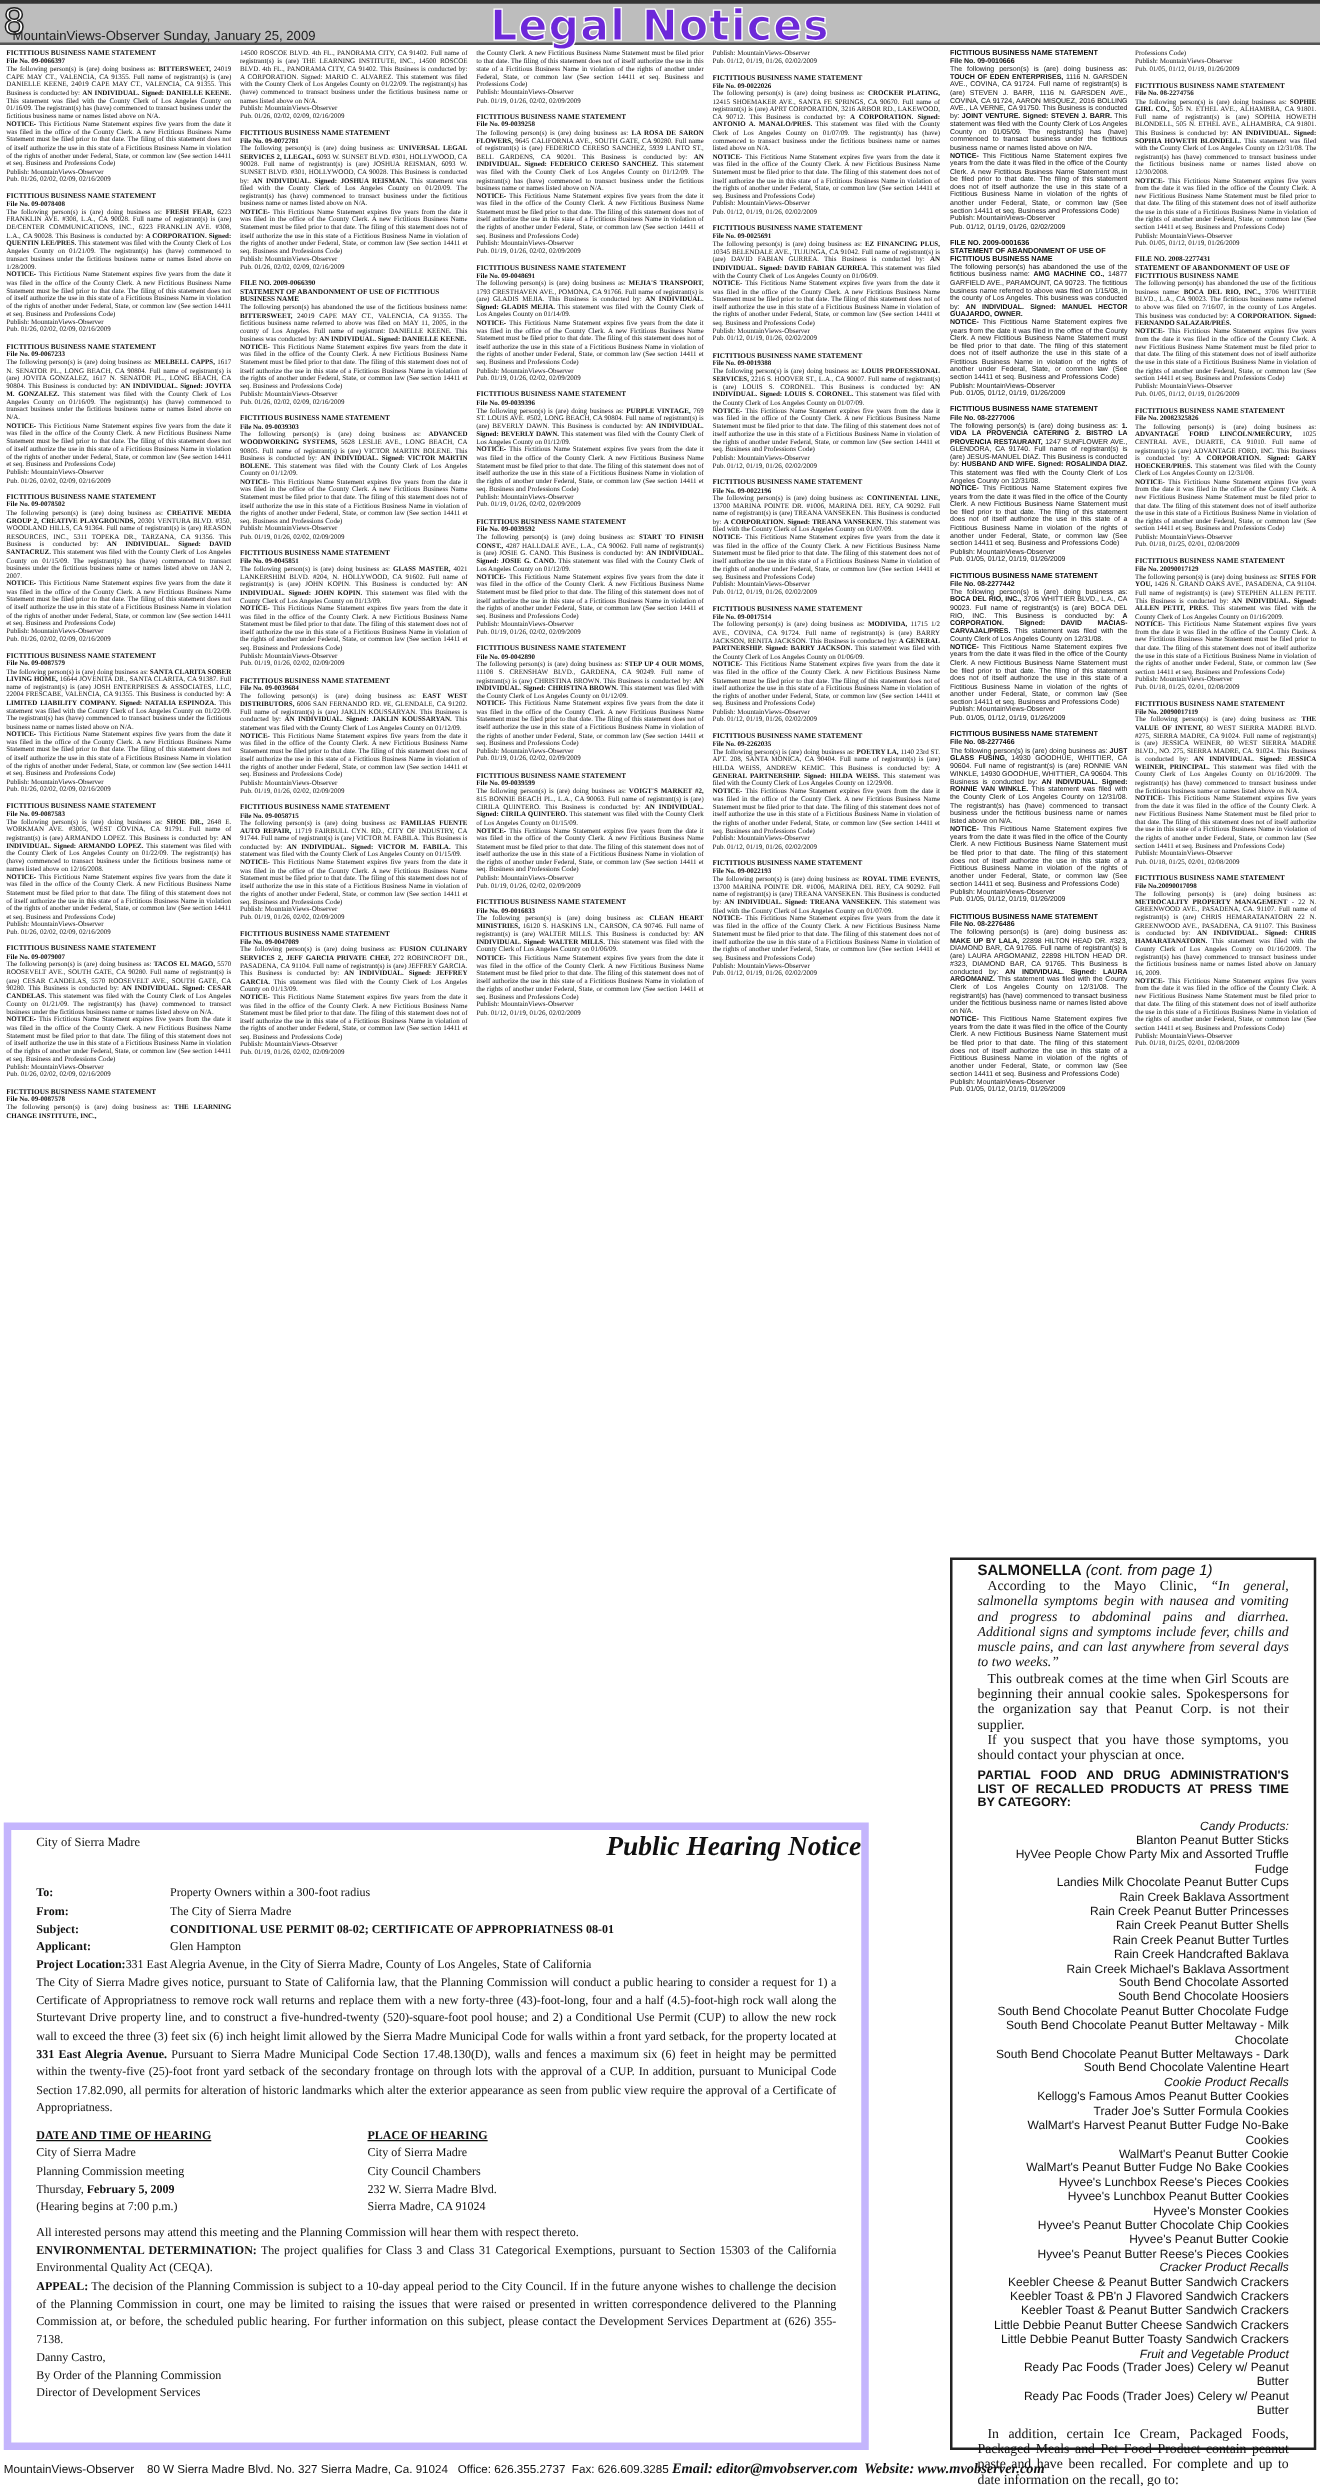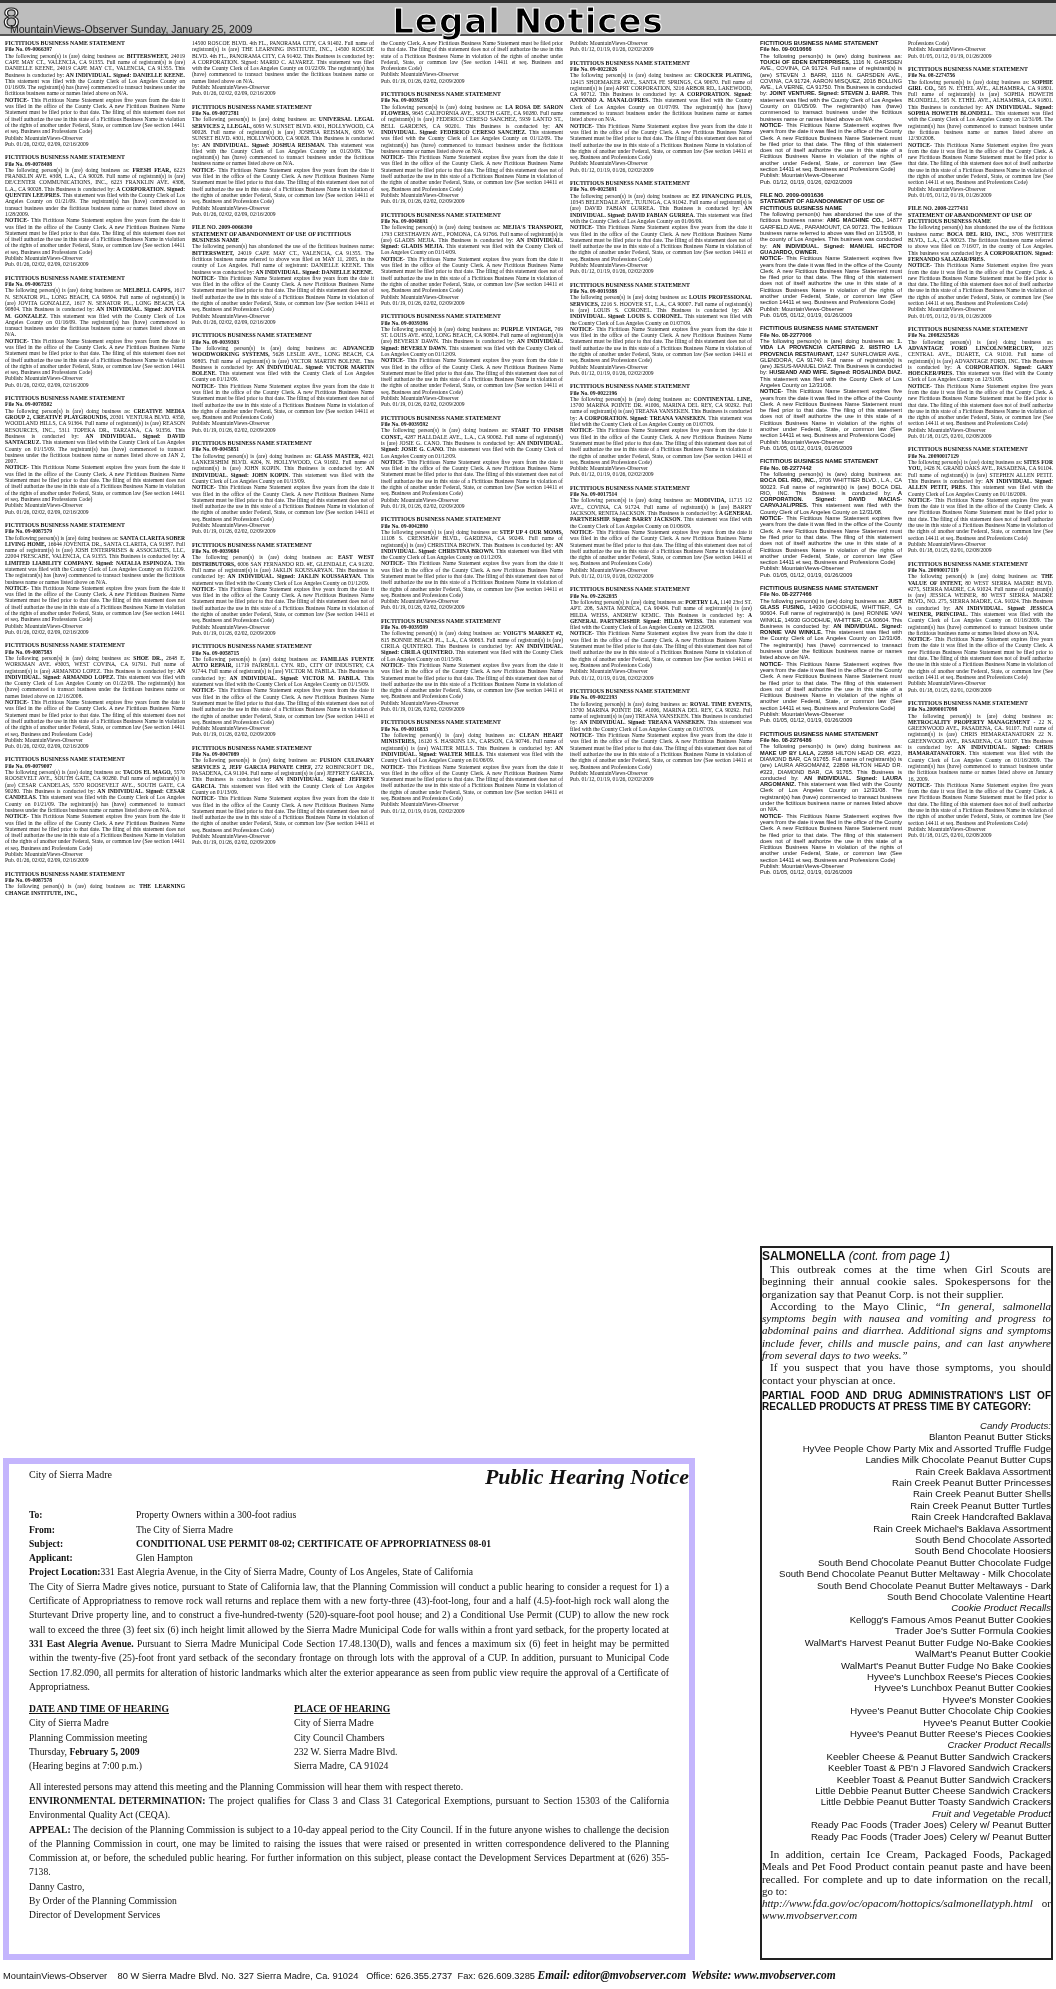--- a/index.html
+++ b/index.html
@@ -2,41 +2,41 @@
 <html><head>
 <meta charset="utf-8">
 <style>
   * { box-sizing: border-box; margin: 0; padding: 0; }
   html, body { width: 1056px; height: 1989px; background: #fff; overflow: hidden; }
   body { position: relative; font-family: "Liberation Serif", serif; color: #111; }
 
   .masthead { position: absolute; left: 0; top: 0; width: 1056px; height: 36px; background: #bdbdbd; border-top: 3px solid #333; border-bottom: 2px solid #555; }
   .page-num { position: absolute; left: 3px; top: -2px; font-family: "Liberation Sans", sans-serif; font-size: 30px; color: #fff; -webkit-text-stroke: 1.2px #222; }
   .dateline { position: absolute; left: 10px; top: 20px; font-family: "Liberation Sans", sans-serif; font-size: 10.5px; color: #222; text-align: center; }
-  .section-title { position: absolute; left: 0; width: 1056px; top: -2px; text-align: center; font-family: "DejaVu Sans", sans-serif; font-weight: bold; font-size: 34px; color: #000000; -webkit-text-stroke: 1px #fff; letter-spacing: 1px; }
+  .section-title { position: absolute; left: 0; width: 1056px; top: -2px; text-align: center; font-family: "DejaVu Sans", sans-serif; font-weight: bold; font-size: 34px; color: #6d28d9; -webkit-text-stroke: 1px #fff; letter-spacing: 1px; }
 
   .col { position: absolute; top: 40px; font-size: 5.6px; line-height: 6.3px; text-align: justify; overflow: hidden; }
   .col.sans { font-family: "Liberation Sans", sans-serif; }
   .notice { margin-bottom: 7px; }
   .notice h4 { font-size: 5.8px; font-weight: bold; text-transform: uppercase; line-height: 6.4px; text-align: left; }
   .notice .fileno { font-weight: bold; display: block; }
   .notice b { font-weight: bold; }
   .notice .pub { display: block; text-align: left; }
 
   .hearing-box { position: absolute; left: 3px; top: 1458px; width: 692px; height: 502px; border: 6px solid #c4b5fd; padding: 4px 20px; font-size: 9.6px; line-height: 14.3px; }
   .hearing-box .city { font-size: 10px; }
   .hearing-box .hb-title { position: absolute; left: 0; right: 0; top: 6px; text-align: right; font-style: italic; font-weight: bold; font-size: 22px; font-family: "Liberation Serif", serif; }
   .hearing-box .hdr-row { display: flex; }
   .hearing-box .hdr-row .k { width: 107px; font-weight: bold; }
   .hearing-box .para { text-align: justify; }
   .hearing-box .two-col { display: flex; margin-top: 8px; }
   .hearing-box .two-col > div { width: 265px; }
   .hearing-box u b { font-weight: bold; }
 
-  .salmonella-box { position: absolute; left: 760px; top: 1246px; width: 293px; height: 714px; border: 2px solid #222; padding: 2px 0; }
+  .salmonella-box { position: absolute; left: 760px; top: 1246px; width: 293px; height: 714px; border: 2px solid #222; padding: 2px 20px; }
   .sal-head { font-family: "Liberation Sans", sans-serif; font-size: 12px; line-height: 13px; }
   .sal-body { font-family: "Liberation Serif", serif; font-size: 11px; line-height: 12.3px; text-align: justify; }
   .sal-list-title { font-family: "Liberation Sans", sans-serif; font-weight: bold; font-size: 10px; line-height: 11px; text-align: justify; margin-top: 4px; }
   .sal-list { font-family: "Liberation Sans", sans-serif; font-size: 9.6px; line-height: 11.4px; margin-top: 8px; text-align: right; }
   .sal-list .cat { font-style: italic; }
   .sal-list .item { padding-left: 9px; }
   .sal-footer-text { margin-top: 6px; }
 
   .footer { position: absolute; left: 0; top: 1965px; width: 1056px; height: 22px; font-family: "Liberation Sans", sans-serif; font-size: 9.3px; padding-left: 3px; padding-top: 4px; white-space: nowrap; }
   .footer .emph { font-family: "Liberation Serif", serif; font-weight: bold; font-style: italic; font-size: 11.5px; }
@@ -440,22 +440,22 @@
   <div class="para"><b>ENVIRONMENTAL DETERMINATION:</b><span> The project qualifies for Class  3 and Class 31 Categorical Exemptions, pursuant to Section 15303 of the California Environmental Quality Act (CEQA).</span></div>
   <div class="para"><b>APPEAL:</b><span>  The decision of the Planning Commission is subject to a 10-day appeal period to the City Council.  If in the future anyone wishes to challenge the decision of the Planning Commission in court, one may be limited to raising the issues that were raised or presented in written correspondence delivered to the Planning Commission at, or before, the scheduled public hearing.  For further information on this subject, please contact the Development Services Department at (626) 355-7138.</span></div>
   <div>Danny Castro,</div>
   <div>By Order of the Planning Commission</div>
   <div>Director of Development Services</div>
 </div>
 
 <div class="salmonella-box">
   <div class="sal-head"><b>SALMONELLA</b><i> (cont. from page 1)</i></div>
   <div class="sal-body">
+    <div style="text-indent:8px"><span>According to the Mayo Clinic, </span><i>“In general, salmonella symptoms begin with nausea and vomiting and progress to abdominal pains and diarrhea. Additional signs and symptoms include fever, chills and muscle pains, and can last anywhere from several days to two weeks.”</i></div>
     <div style="text-indent:8px">This outbreak comes at the time when Girl Scouts are beginning their annual cookie sales.  Spokespersons for the organization say that  Peanut Corp. is not their supplier.</div>
-    <div style="text-indent:8px"><span>According to the Mayo Clinic, </span><i>“In general, salmonella symptoms begin with nausea and vomiting and progress to abdominal pains and diarrhea. Additional signs and symptoms include fever, chills and muscle pains, and can last anywhere from several days to two weeks.”</i></div>
     <div style="text-indent:8px">If you suspect that you have those symptoms, you should contact your physcian at once.</div>
   </div>
   <div class="sal-list-title">PARTIAL FOOD AND DRUG ADMINISTRATION'S LIST OF RECALLED PRODUCTS AT PRESS TIME BY CATEGORY:</div>
   <div class="sal-list" id="recall-list">
       <div class="cat">Candy Products:</div>
       <div class="item">Blanton Peanut Butter Sticks</div>
       <div class="item">HyVee People Chow Party Mix and Assorted Truffle Fudge</div>
       <div class="item">Landies Milk Chocolate Peanut Butter Cups</div>
       <div class="item">Rain Creek Baklava Assortment</div>
       <div class="item">Rain Creek Peanut Butter Princesses</div>

